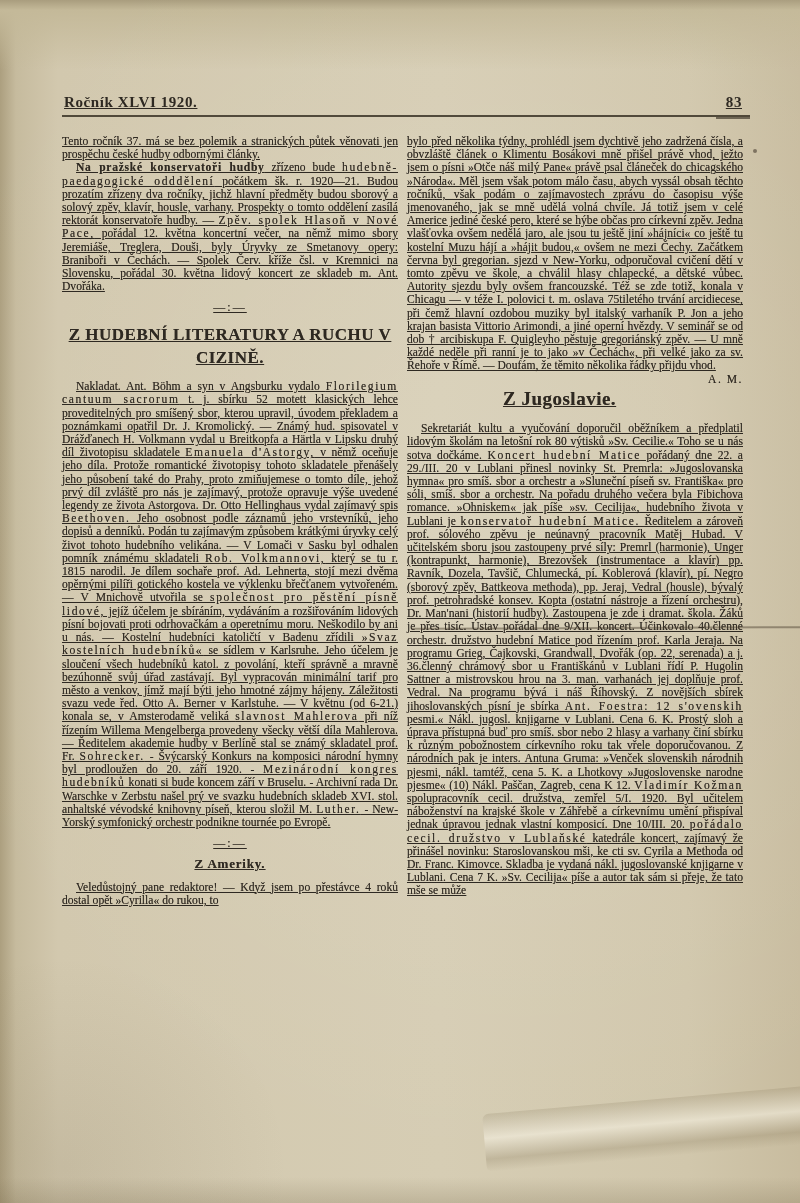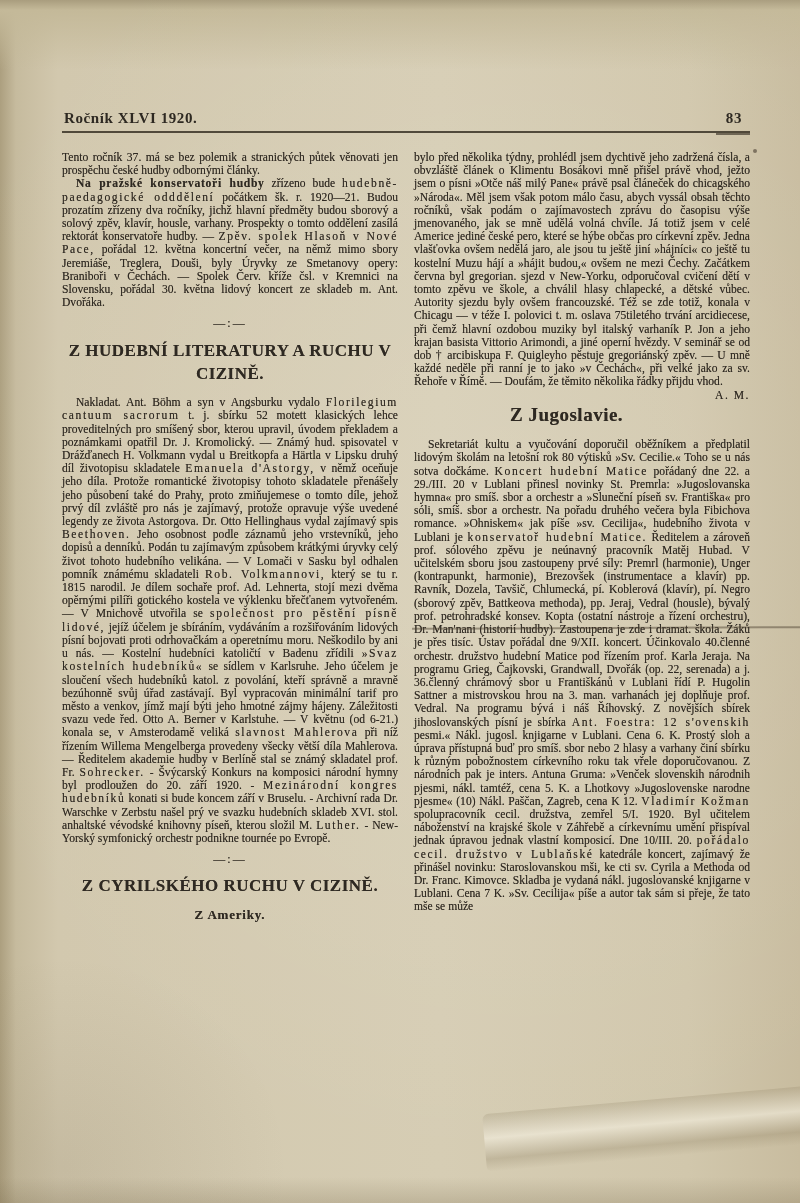--- a/index.html
+++ b/index.html
@@ -30,33 +30,33 @@
   }
   .scratch-line{
     position:absolute;top:627px;left:412px;width:388px;height:2px;
     background:rgba(72,60,44,0.45);
     transform:rotate(-0.25deg);
   }
   .ink-speck{
     position:absolute;top:149px;left:753px;width:4px;height:4px;border-radius:50%;
     background:rgba(60,50,38,0.55);
   }
-  .content{position:absolute;left:62px;top:110px;width:688px;}
+  .content{position:absolute;left:62px;top:94px;width:688px;text-decoration:underline;}
   .header-row{
     display:flex;justify-content:space-between;align-items:baseline;
     font-size:15px;font-weight:700;letter-spacing:0.6px;
     border-bottom:2px solid rgba(58,50,38,0.85);
     padding:0 2px 4px 2px;
   }
   .page-number{position:relative;padding:0 6px;}
   .page-number::after{
     content:"";position:absolute;left:-4px;right:-2px;bottom:-8px;height:2px;
     background:rgba(58,50,38,0.65);
   }
-  .columns{display:flex;gap:16px;margin-top:18px;}
+  .columns{display:flex;gap:9px;margin-top:18px;}
   .col{width:336px;font-size:11.6px;line-height:13.2px;}
   .col p{margin:0;text-align:justify;text-shadow:0 0 0.5px rgba(45,35,25,0.55);}
   p.indent{text-indent:14px;}
   .sep{
     text-align:center;margin:8px 0 7px;font-size:12px;letter-spacing:2px;
     text-shadow:0 0 0.5px rgba(45,35,25,0.5);
   }
   h2.section-title{
     font-size:17px;font-weight:700;text-align:center;
     margin:8px 4px 10px;line-height:1.4;letter-spacing:0.5px;
@@ -90,22 +90,22 @@
         <p>Tento ročník 37. má se bez polemik a stranických půtek věnovati jen prospěchu české hudby odbornými články.</p>
         <p class="indent"><span class="rich-bold">Na pražské konservatoři hudby</span><span> zřízeno bude </span><span class="rich-spaced">hudebně-paedagogické odddělení</span><span> počátkem šk. r. 1920—21. Budou prozatím zřízeny dva ročníky, jichž hlavní předměty budou sborový a solový zpěv, klavír, housle, varhany. Prospekty o tomto oddělení zasílá rektorát konservatoře hudby. — </span><span class="rich-spaced">Zpěv. spolek Hlasoň v Nové Pace,</span><span> pořádal 12. května koncertní večer, na němž mimo sbory Jeremiáše, Treglera, Douši, byly Úryvky ze Smetanovy opery: Braniboři v Čechách. — Spolek Červ. kříže čsl. v Kremnici na Slovensku, pořádal 30. května lidový koncert ze skladeb m. Ant. Dvořáka.</span></p>
 
         <div class="sep">—:—</div>
 
         <h2 class="section-title">Z HUDEBNÍ LITERATURY A RUCHU V CIZINĚ.</h2>
         <p class="indent"><span>Nakladat. Ant. Böhm a syn v Angsburku vydalo </span><span class="rich-spaced">Florilegium cantuum sacrorum</span><span> t. j. sbírku 52 motett klasických lehce proveditelných pro smíšený sbor, kterou upravil, úvodem překladem a poznámkami opatřil Dr. J. Kromolický. — Známý hud. spisovatel v Drážďanech H. Volkmann vydal u Breitkopfa a Härtla v Lipsku druhý díl životopisu skladatele </span><span class="rich-spaced">Emanuela d'Astorgy,</span><span> v němž oceňuje jeho díla. Protože romantické životopisy tohoto skladatele přenášely jeho působení také do Prahy, proto zmiňujemese o tomto díle, jehož prvý díl zvláště pro nás je zajímavý, protože opravuje výše uvedené legendy ze života Astorgova. Dr. Otto Hellinghaus vydal zajímavý spis </span><span class="rich-spaced">Beethoven.</span><span> Jeho osobnost podle záznamů jeho vrstevníků, jeho dopisů a denníků. Podán tu zajímavým způsobem krátkými úryvky celý život tohoto hudebního velikána. — V Lomači v Sasku byl odhalen pomník známému skladateli </span><span class="rich-spaced">Rob. Volkmannovi,</span><span> který se tu r. 1815 narodil. Je dílem sochaře prof. Ad. Lehnerta, stojí mezi dvěma opěrnými pilíři gotického kostela ve výklenku břečťanem vytvořeném. — V Mnichově utvořila se </span><span class="rich-spaced">společnost pro pěstění písně lidové,</span><span> jejíž účelem je sbíráním, vydáváním a rozšiřováním lidových písní bojovati proti odrhovačkám a operetnímu moru. Neškodilo by ani u nás. — Kostelní hudebníci katoličtí v Badenu zřídili </span><span class="rich-spaced">»Svaz kostelních hudebníků«</span><span> se sídlem v Karlsruhe. Jeho účelem je sloučení všech hudebníků katol. z povolání, kteří správně a mravně bezúhonně svůj úřad zastávají. Byl vypracován minimální tarif pro město a venkov, jímž mají býti jeho hmotné zájmy hájeny. Záležitosti svazu vede řed. Otto A. Berner v Karlstuhe. — V květnu (od 6-21.) konala se, v Amsterodamě veliká </span><span class="rich-spaced">slavnost Mahlerova</span><span> při níž řízením Willema Mengelberga provedeny všecky větší díla Mahlerova. — Ředitelem akademie hudby v Berlíně stal se známý skladatel prof. Fr. </span><span class="rich-spaced">Sohrecker.</span><span> - Švýcarský Konkurs na komposici národní hymny byl prodloužen do 20. září 1920. - </span><span class="rich-spaced">Mezinárodní kongres hudebníků</span><span> konati si bude koncem září v Bruselu. - Archivní rada Dr. Warschke v Zerbstu našel prý ve svazku hudebních skladeb XVI. stol. anhaltské vévodské knihovny píseň, kterou složil M. </span><span class="rich-spaced">Luther.</span><span> - New-Yorský symfonický orchestr podnikne tournée po Evropě.</span></p>
 
         <div class="sep">—:—</div>
 
-        <h2 class="section-title">Z CYRILSKÉHO RUCHU V CIZINĚ.</h2>
         <h3 class="sub-title">Z Ameriky.</h3>
+        <p class="indent">Veledůstojný pane redaktore! — Když jsem po přestávce 4 roků dostal opět »Cyrilla« do rukou, to</p>
       </div>
 
       <div class="col">
         <p><span>bylo před několika týdny, prohlédl jsem dychtivě jeho zadržená čísla, a obvzláště článek o Klimentu Bosákovi mně přišel právě vhod, ježto jsem o písni »Otče náš milý Pane« právě psal článeček do chicagského »Národa«. Měl jsem však potom málo času, abych vyssál obsah těchto ročníků, však podám o zajímavostech zprávu do časopisu výše jmenovaného, jak se mně udělá volná chvíle. Já totiž jsem v celé Americe jediné české pero, které se hýbe občas pro církevní zpěv. Jedna vlašťovka ovšem nedělá jaro, ale jsou tu ještě jiní »hájníci« co ještě tu kostelní Muzu hájí a »hájit budou,« ovšem ne mezi Čechy. Začátkem června byl gregorian. sjezd v New-Yorku, odporučoval cvičení dětí v tomto zpěvu ve škole, a chválil hlasy chlapecké, a dětské vůbec. Autority sjezdu byly ovšem francouzské. Též se zde totiž, konala v Chicagu — v téže I. polovici t. m. oslava 75tiletého trvání arcidiecese, při čemž hlavní ozdobou muziky byl italský varhaník P. Jon a jeho krajan basista Vittorio Arimondi, a jiné operní hvězdy. V seminář se od dob † arcibiskupa F. Quigleyho pěstuje gregoriánský zpěv. — U mně každé neděle při ranní je to jako »v Čechách«, při velké jako za sv. Řehoře v Římě. — Doufám, že těmito několika řádky přijdu vhod.</span><span class="rich-sig">A. M.</span></p>
 
         <h2 class="section-title jug">Z Jugoslavie.</h2>
         <p class="indent"><span>Sekretariát kultu a vyučování doporučil oběžníkem a předplatil lidovým školám na letošní rok 80 výtisků »Sv. Cecilie.« Toho se u nás sotva dočkáme. </span><span class="rich-spaced">Koncert hudební Matice</span><span> pořádaný dne 22. a 29./III. 20 v Lublani přinesl novinky St. Premrla: »Jugoslovanska hymna« pro smíš. sbor a orchestr a »Sluneční píseň sv. Františka« pro sóli, smíš. sbor a orchestr. Na pořadu druhého večera byla Fibichova romance. »Ohniskem« jak píše »sv. Cecilija«, hudebního života v Lublani je </span><span class="rich-spaced">konservatoř hudební Matice.</span><span> Ředitelem a zároveň prof. sólového zpěvu je neúnavný pracovník Matěj Hubad. V učitelském sboru jsou zastoupeny prvé síly: Premrl (harmonie), Unger (kontrapunkt, harmonie), Brezovšek (instrumentace a klavír) pp. Ravník, Dozela, Tavšič, Chlumecká, pí. Koblerová (klavír), pí. Negro (sborový zpěv, Battkeova methoda), pp. Jeraj, Vedral (housle), bývalý prof. petrohradské konsev. Kopta (ostatní nástroje a řízení orchestru), Dr. Man'nani (historií hudby). Zastoupena je zde i dramat. škola. Žáků je přes tisíc. Ústav pořádal dne 9/XII. koncert. Účinkovalo 40.členné orchestr. družstvo hudební Matice pod řízením prof. Karla Jeraja. Na programu Grieg, Čajkovski, Grandwall, Dvořák (op. 22, serenada) a j. 36.členný chrámový sbor u Františkánů v Lublani řídí P. Hugolin Sattner a mistrovskou hrou na 3. man. varhanách jej doplňuje prof. Vedral. Na programu bývá i náš Říhovský. Z novějších sbírek jihoslovanských písní je sbírka </span><span class="rich-spaced">Ant. Foestra: 12 s'ovenskih</span><span> pesmi.« Nákl. jugosl. knjigarne v Lublani. Cena 6. K. Prostý sloh a úprava přístupná buď pro smíš. sbor nebo 2 hlasy a varhany činí sbírku k různým pobožnostem církevního roku tak vřele doporučovanou. Z národních pak je inters. Antuna Gruma: »Venček slovenskih národnih pjesmi, nákl. tamtéž, cena 5. K. a Lhotkovy »Jugoslovenske narodne pjesme« (10) Nákl. Paščan, Zagreb, cena K 12. </span><span class="rich-spaced">Vladimír Kožman</span><span> spolupracovník cecil. družstva, zemřel 5/I. 1920. Byl učitelem náboženství na krajské škole v Záhřebě a církevnímu umění přispíval jednak úpravou jednak vlastní komposicí. Dne 10/III. 20. </span><span class="rich-spaced">pořádalo cecil. družstvo v Lublaňské</span><span> katedrále koncert, zajímavý že přinášel novinku: Staroslovanskou mši, ke cti sv. Cyrila a Methoda od Dr. Franc. Kimovce. Skladba je vydaná nákl. jugoslovanské knjigarne v Lublani. Cena 7 K. »Sv. Cecilija« píše a autor tak sám si přeje, že tato mše se může</span></p>
       </div>
 
     </div>

